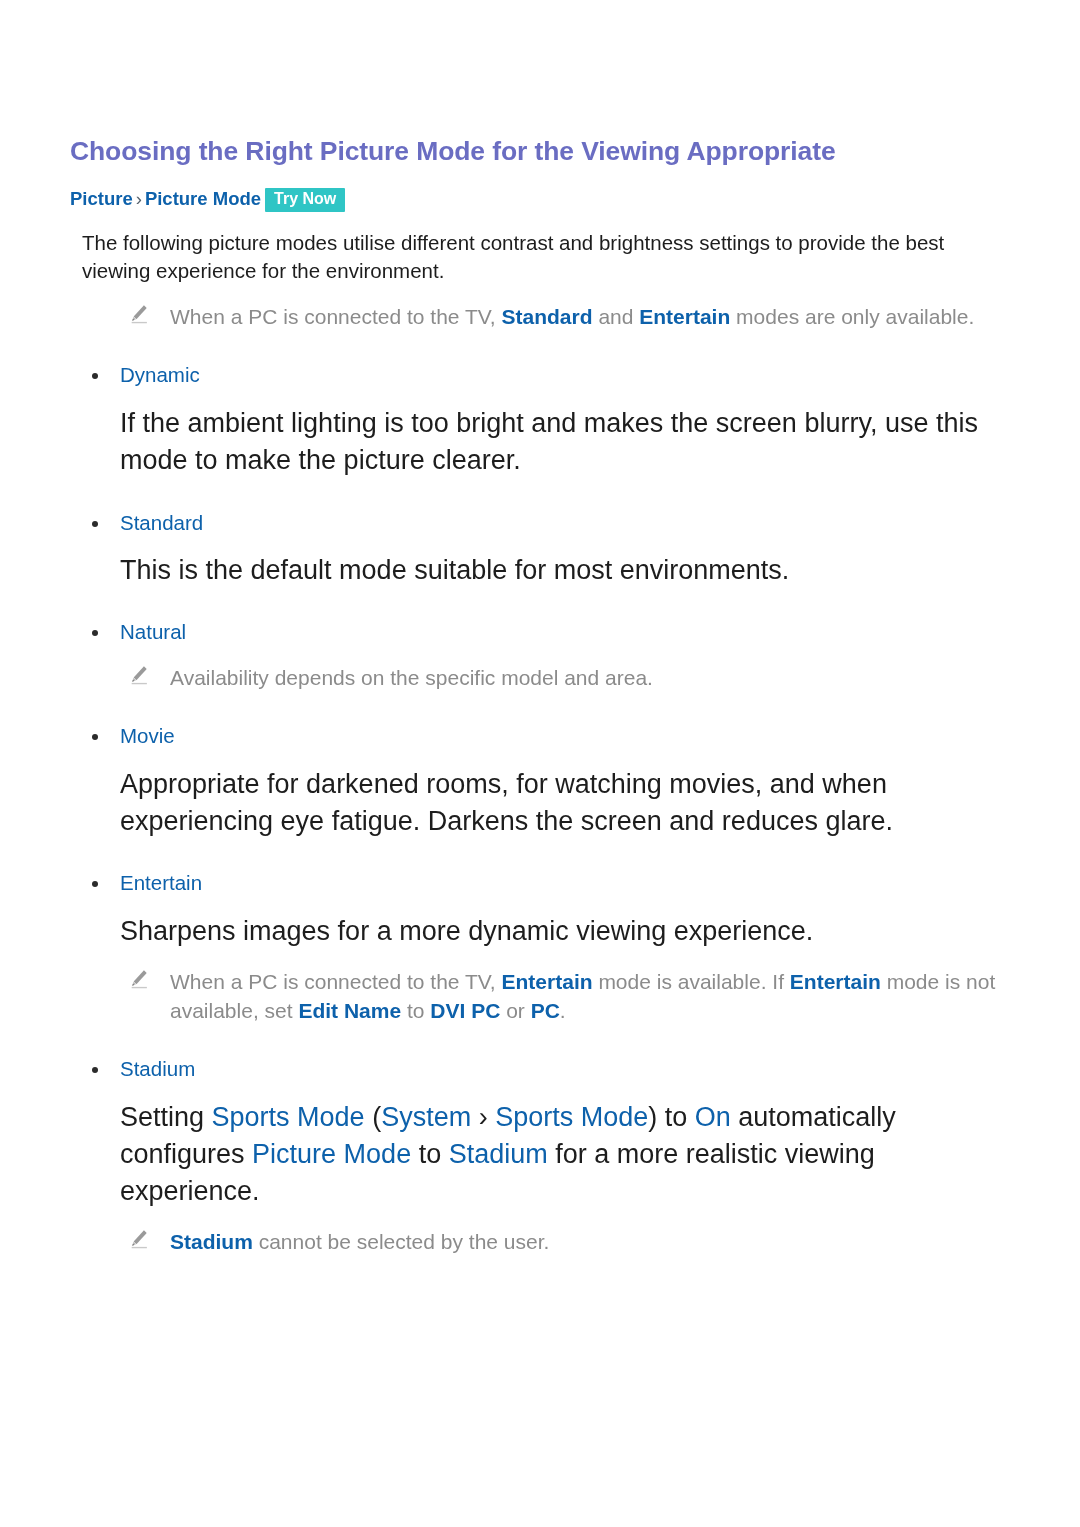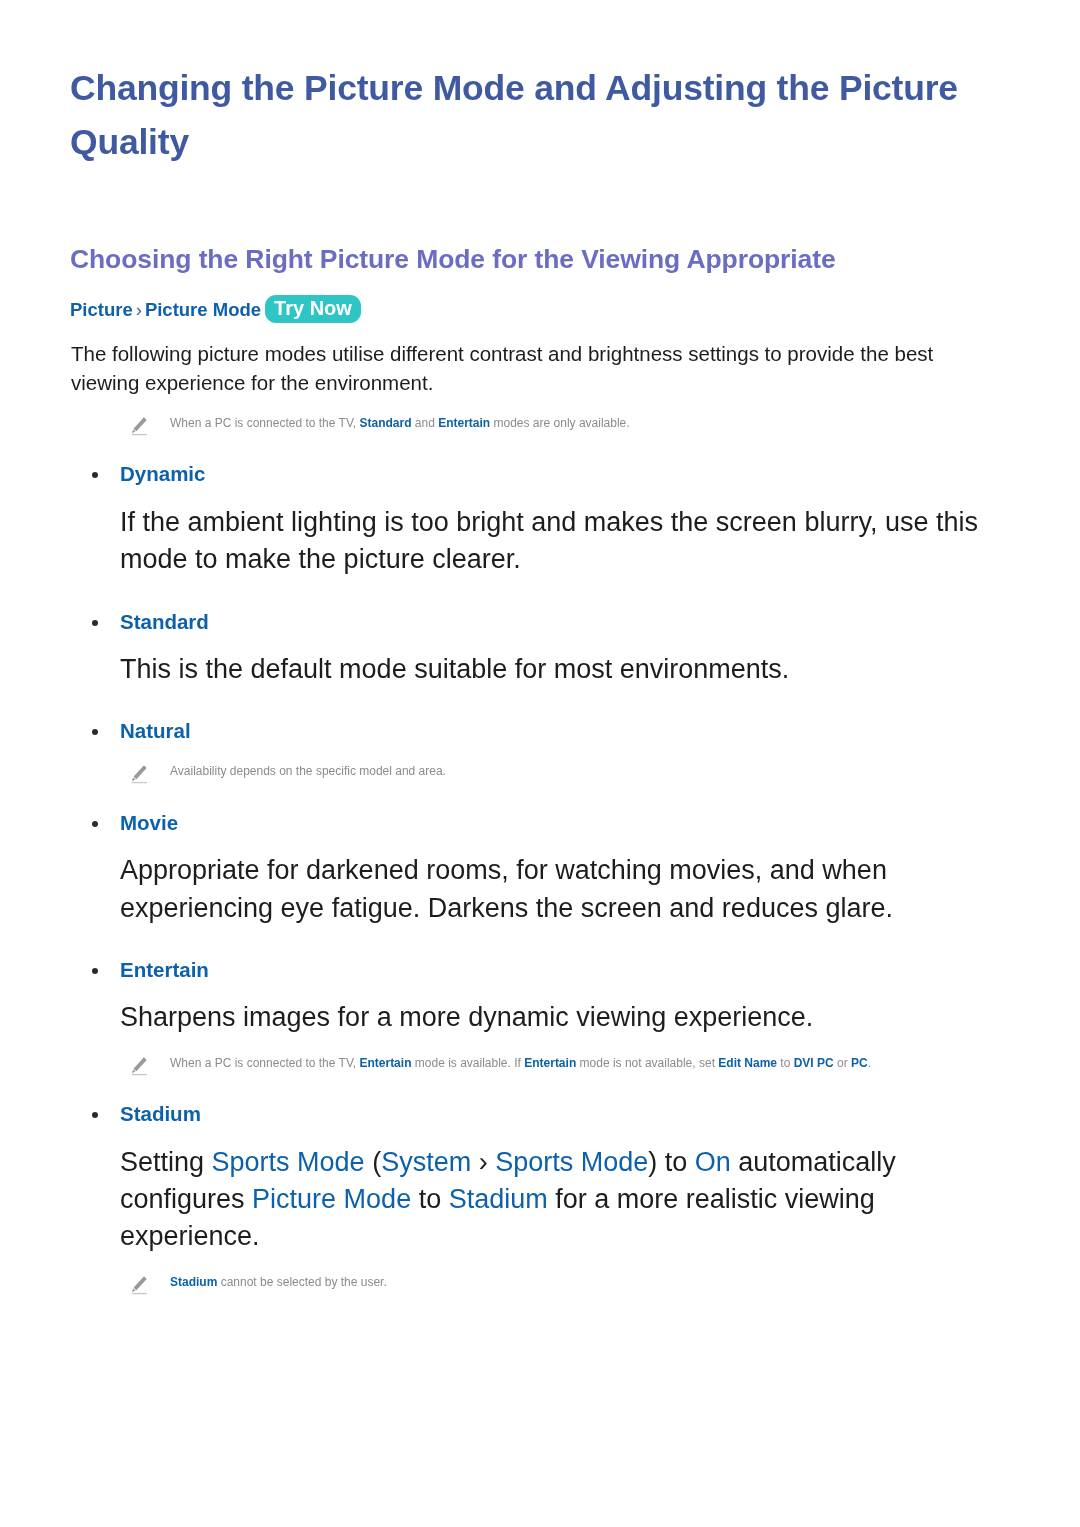--- a/index.html
+++ b/index.html
@@ -57,45 +57,45 @@
   .breadcrumb .crumb { color: #0d61ab; }
   .breadcrumb .sep {
     color: #55606b;
     font-weight: normal;
     padding: 0 3px;
   }
   .try-now {
     display: inline-block;
     background: #2fc5c5;
     color: #ffffff;
-    font-size: 20px;
-    font-weight: bold;
-    border-radius: 11px;
+    font-size: 16px;
+    font-weight: bold;
+    border-radius: 1px;
     padding: 2px 9px 3px 9px;
     margin-left: 4px;
     line-height: 1.15;
     vertical-align: 1px;
   }
 
   
   .para {
     font-size: 20.5px;
     color: #1d1d1d;
     line-height: 1.38;
-    margin: 17px 0 0 1px;
+    margin: 17px 0 0 12px;
     max-width: 890px;
   }
   .para.intro { max-width: 890px; }
 
   
   .note {
     position: relative;
     margin: 18px 0 0 50px;
     padding-left: 50px;
-    font-size: 12px;
+    font-size: 21px;
     color: #8b8b8b;
     line-height: 1.38;
     max-width: 880px;
   }
   .note .pencil {
     position: absolute;
     left: 8px;
     top: 0px;
     width: 22px;
     height: 22px;
@@ -106,21 +106,21 @@
     color: #0d61ab;
     font-weight: bold;
   }
 
   
   .bullet-head {
     position: relative;
     margin: 30px 0 0 0;
     padding-left: 50px;
     font-size: 20.5px;
-    font-weight: bold;
+    font-weight: normal;
     color: #0d61ab;
     line-height: 1.3;
   }
   .bullet-head::before {
     content: "";
     position: absolute;
     left: 22px;
     top: 11px;
     width: 6px;
     height: 6px;
@@ -137,21 +137,20 @@
   .bullet-body .term {
     color: #0d61ab;
     font-weight: normal;
   }
 </style>
 </head>
 <body>
 
 <div class="page">
 
-  <h1 class="doc-title">Changing the Picture Mode and Adjusting the Picture Quality</h1>
 
   <h2 class="section-title">Choosing the Right Picture Mode for the Viewing Appropriate</h2>
 
   <div class="breadcrumb">
     <span class="crumb">Picture</span><span class="sep">›</span><span class="crumb">Picture Mode</span><span class="try-now">Try Now</span>
   </div>
 
   <p class="para intro">The following picture modes utilise different contrast and brightness settings to provide the best viewing experience for the environment.</p>
 
   <div class="note">

